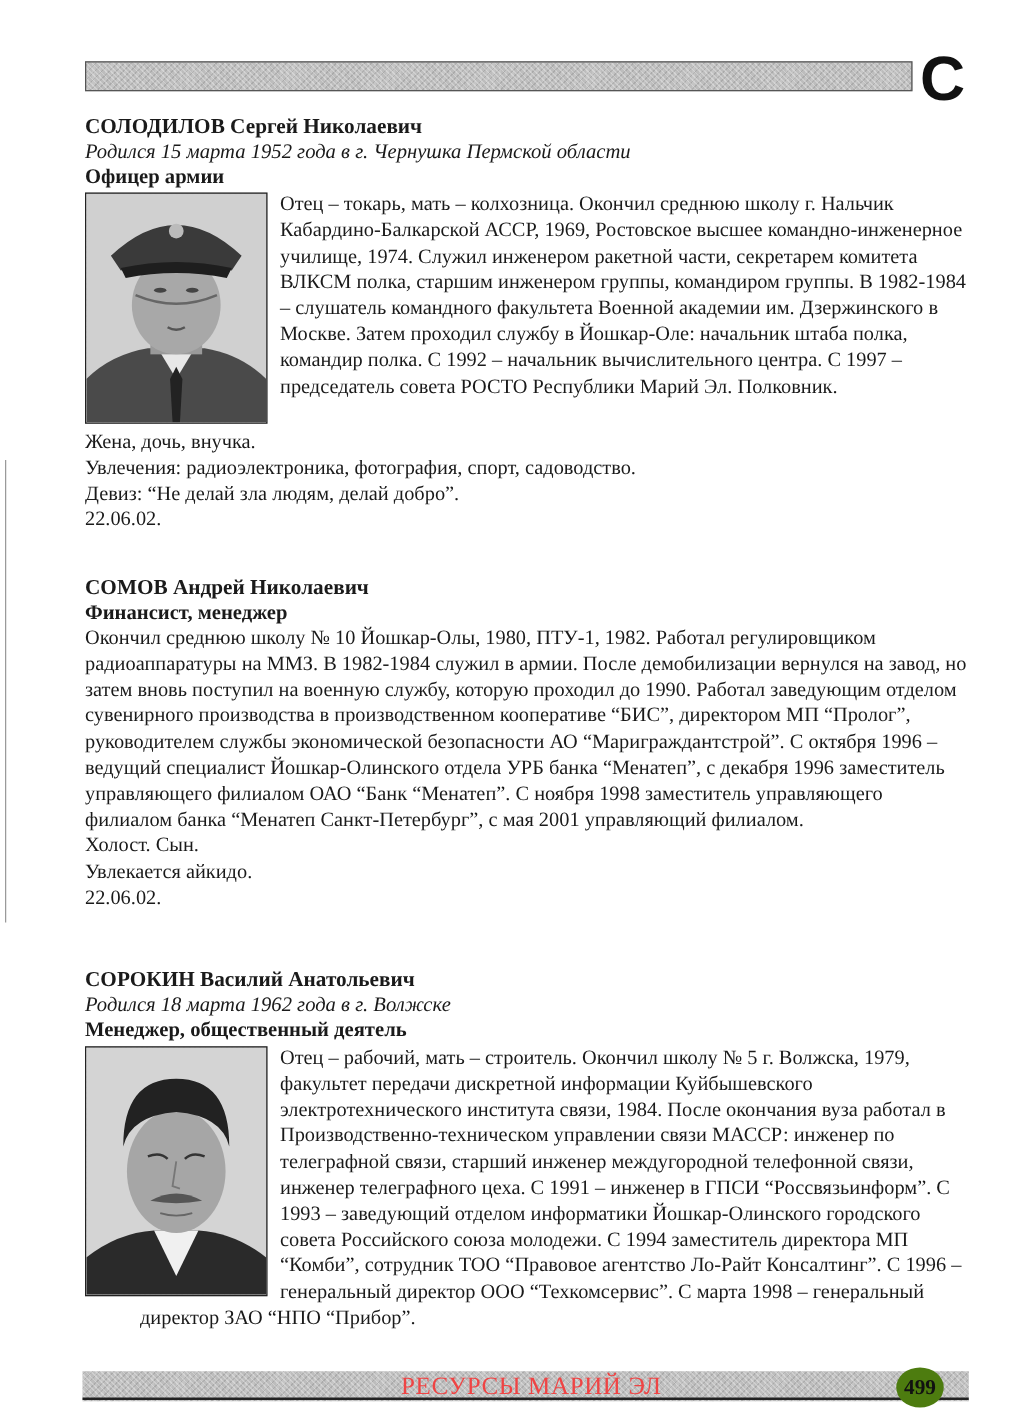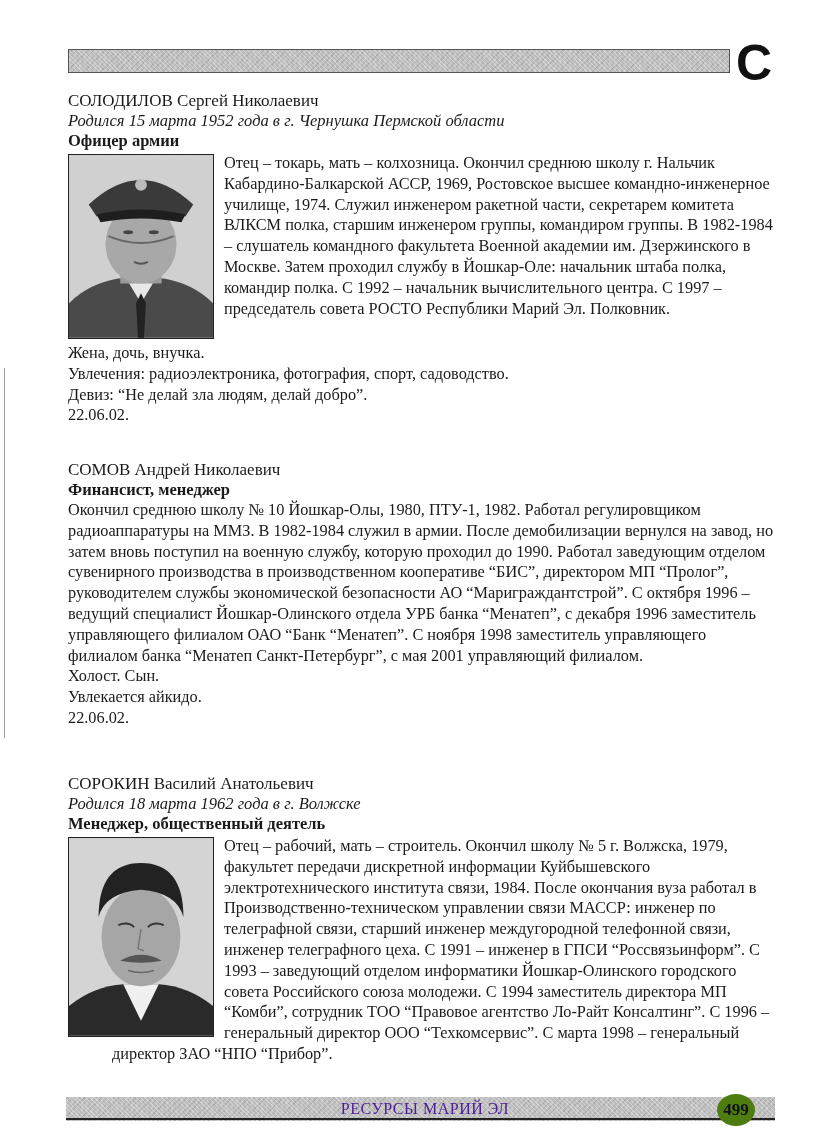--- a/index.html
+++ b/index.html
@@ -25,21 +25,21 @@
     border: 1px solid #555;
     box-sizing: border-box;
   }
   .section-letter {
     position: absolute; left: 736px; top: 38px;
     font-family: "Liberation Sans", "DejaVu Sans", sans-serif;
     font-weight: bold; font-size: 50px; line-height: 50px; color: #111;
   }
   .entry { position: absolute; left: 68px; width: 710px; }
   .name {
-    font-weight: normal; font-size: 17px; line-height: 21px; margin: 0;
+    font-weight: bold; font-size: 17px; line-height: 21px; margin: 0;
   }
   .birth {
     font-style: italic; font-size: 16.5px; line-height: 20px; margin: 0;
   }
   .occupation {
     font-weight: bold; font-size: 16.5px; line-height: 20px; margin: 0;
   }
   .body-text { font-size: 16.3px; line-height: 20.8px; margin: 0; }
   .photo {
     float: left; width: 146px; height: 185px; margin: 3px 10px 4px 0;
@@ -50,21 +50,21 @@
   .photo svg { position: absolute; left: 0; top: 0; width: 100%; height: 100%; }
   .para { display: block; }
   .footer-bar {
     left: 66px; top: 1097px; width: 709px; height: 24px;
   }
   .footer-rule {
     position: absolute; left: 66px; top: 1118px; width: 709px; height: 2px; background: #222;
   }
   .footer-title {
     position: absolute; left: 300px; top: 1096px; width: 250px; text-align: center;
-    font-size: 16px; line-height: 26px; color: #4c1d95; letter-spacing: 0.5px;
+    font-size: 20px; line-height: 26px; color: #ef4444; letter-spacing: 0.5px;
     font-family: "Liberation Serif", "DejaVu Serif", serif;
   }
   .page-number {
     position: absolute; left: 717px; top: 1094px; width: 38px; height: 32px;
     background: #4d7c0f; border-radius: 50%;
     font-weight: bold; font-size: 17px; line-height: 32px; text-align: center; color: #111;
   }
 </style>
 </head>
 <body>

